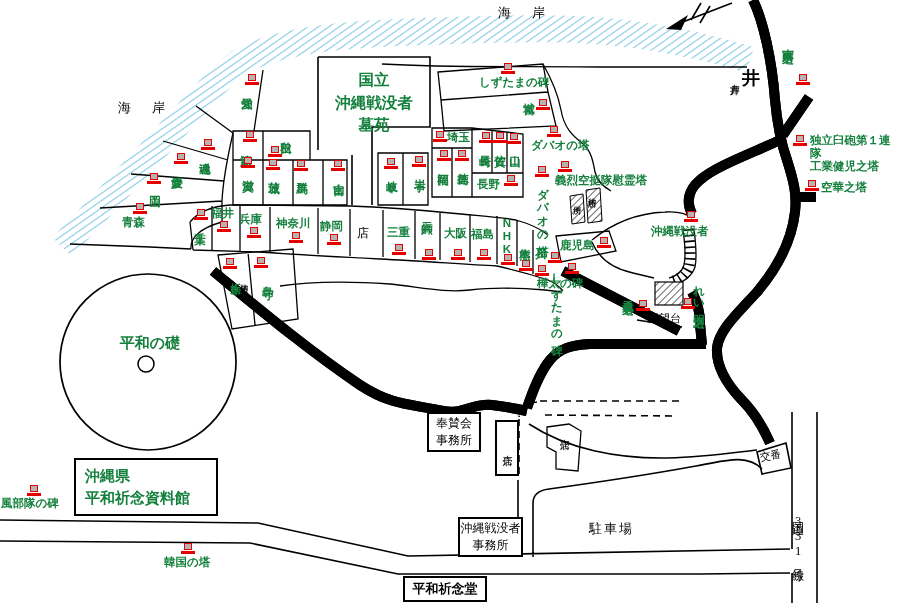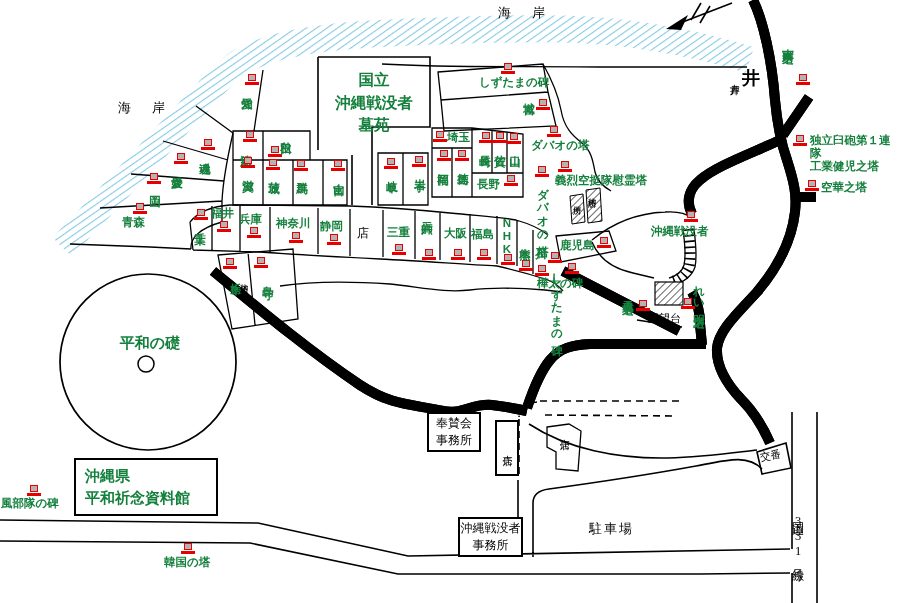--- a/index.html
+++ b/index.html
@@ -273,14 +273,15 @@
     <div class="lbl blk v" style="left: 587px; top: 191px; font-size: 8.5px;">休憩所</div>
     <div class="lbl blk" style="left: 648px; top: 264px; font-size: 11px; margin-top: 48px;">展望台</div>
     <div class="lbl blk" style="left: 589px; top: 522px; font-size: 13px; letter-spacing: 2px;">駐車場</div>
     <div class="lbl blk v" style="left: 791px; top: 512px; font-size: 12.5px; letter-spacing: 1px;">国道331号線</div>
     <div class="lbl blk v" style="left: 559px; top: 431px; font-size: 10px;">売店</div>
     <div class="lbl blk" style="left: 760px; top: 450px; font-size: 10.5px; transform: rotate(-10deg);">交番</div>
     <div class="boxed blk" style="left: 427px; top: 412px; width: 50px; height: 36px; font-size: 12px; font-family: &quot;Liberation Serif&quot;, serif;">奉賛会
 事務所</div>
     <div class="boxed blk" style="left: 458px; top: 517px; width: 61px; height: 36px; font-size: 12px; font-family: &quot;Liberation Serif&quot;, serif;">沖縄戦没者
 事務所</div>
+    <div class="boxed blk" style="left: 403px; top: 576px; width: 80px; height: 22px; font-size: 13px; font-family: &quot;Liberation Serif&quot;, serif; font-weight: bold;">平和祈念堂</div>
     <div class="boxed blk v" style="left: 495px; top: 420px; width: 20px; height: 52px; font-size: 10px; font-family: &quot;Liberation Serif&quot;, serif;">売店</div>
   </div>
 
 </body></html>

